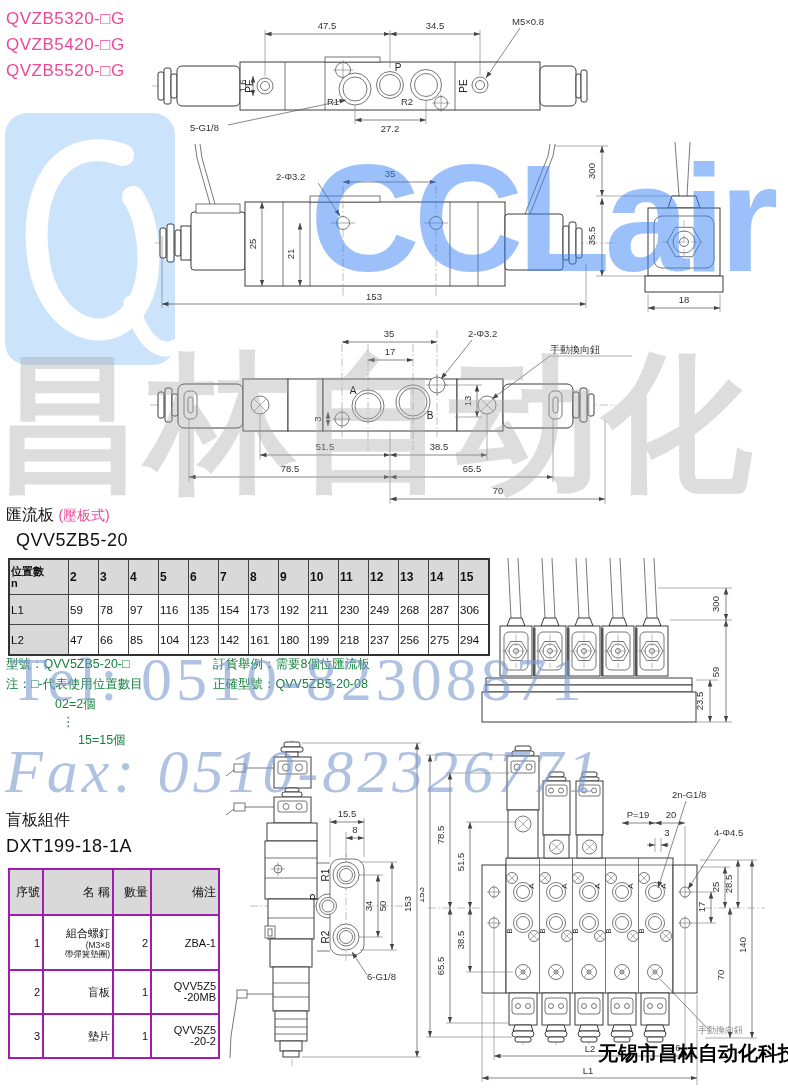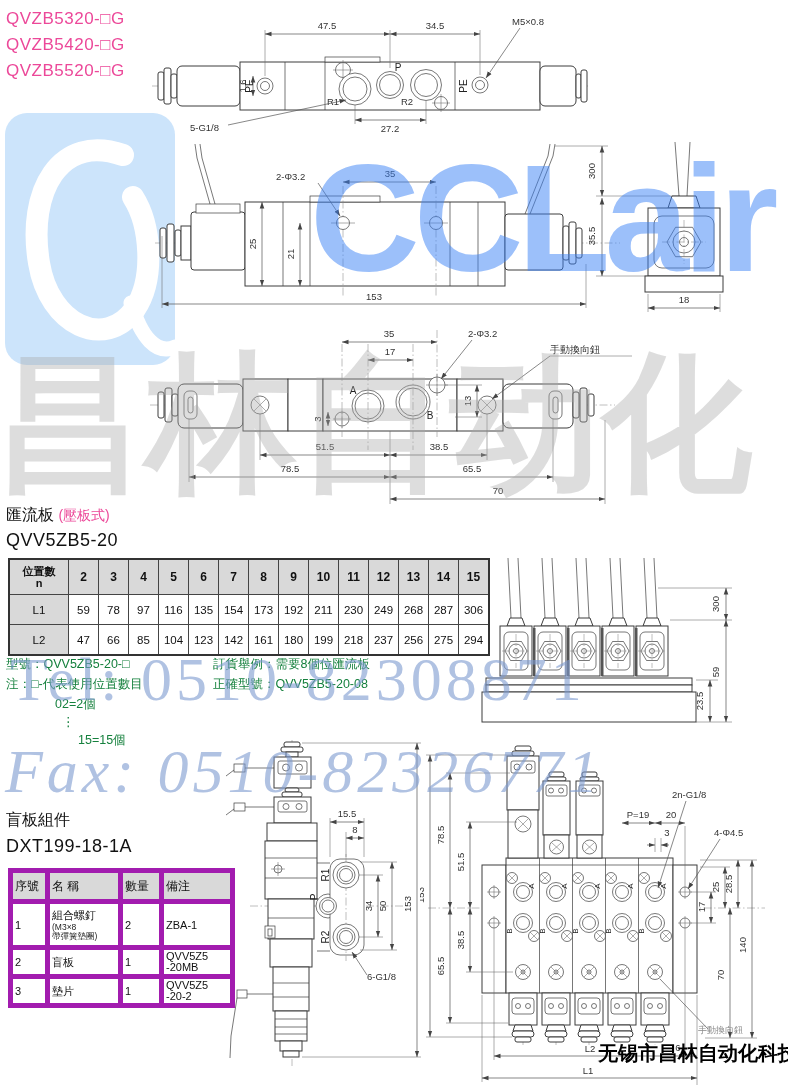--- a/index.html
+++ b/index.html
@@ -17,27 +17,27 @@
   .dt{font-size:9.5px;fill:#333;text-anchor:middle}
   .pl{font-size:10px;fill:#222;text-anchor:middle}
   .ts{font-size:9.5px;fill:#333;text-anchor:start}
   .gray{fill:#8a8a8a}
   .models div{font-size:17px;color:#ec4899;line-height:26px;letter-spacing:.5px}
   .sec-title{font-size:16px;color:#111}
   .sec-sub{font-size:14px;color:#ec4899}
   .sec-model{font-size:18px;color:#111;letter-spacing:.5px}
   table{border-collapse:collapse}
   .postab{border:2px solid #333}
-  .postab td{border:1px solid #444;text-align:center;font-size:12px;color:#111}
+  .postab td{border:1px solid #444;text-align:left;font-size:12px;color:#111}
   .postab .hd td{background:#d9d9d9;font-weight:bold;height:32px}
   .postab td.lab{background:#d9d9d9;width:56px}
   .postab .vr td{height:27px;font-size:11.5px}
   .hd .first{font-weight:normal;font-size:11px;line-height:12px}
   .btab{border:2px solid #333}
-  .btab td{border:5px solid #a21caf;text-align:left;font-size:11px;color:#111;padding:1px 2px}
+  .btab td{border:2px solid #a21caf;text-align:right;font-size:11px;color:#111;padding:10px 2px}
   .btab .hd td{background:#d9d9d9;height:24px;font-size:12px}
   .nsub{font-size:8.5px;line-height:9px;white-space:pre-line;color:#222}
   .rem{white-space:pre-line;font-size:10px;line-height:11px}
   .note{font-size:12.5px;color:#15803d;line-height:20px}
   .wm{pointer-events:none;white-space:nowrap}
 </style>
 </head>
 <body>
 
 <div class="abs wm" style="left:5px;top:113px;width:170px;height:252px;background:#cce4fb;border-radius:22px;z-index:1">
@@ -250,21 +250,21 @@
   <line class="dm" x1="290" y1="155" x2="453" y2="155" marker-start="url(#ar)" marker-end="url(#ar)"></line>
   <text class="dt" x="372" y="150">65.5</text>
   <line class="dm" x1="290" y1="177" x2="505" y2="177" marker-start="url(#ar)" marker-end="url(#ar)"></line>
   <text class="dt" x="398" y="172">70</text>
 </svg>
 
 <div class="abs" style="left:6px;top:505px;z-index:2">
   <span class="sec-title">匯流板</span>
   <span class="sec-sub">(壓板式)</span>
 </div>
-<div class="abs sec-model" style="left:6px;top:530px;z-index:2">QVV5ZB5-20</div>
+<div class="abs sec-model" style="left:16px;top:530px;z-index:2">QVV5ZB5-20</div>
 
 <table class="abs postab" style="left:8px;top:558px;z-index:2">
   <tbody>
       <tr class="hd">
     <td class="first" style="width:56px">
       <div>位置數</div>
           <div>n</div>
     </td>
     <td style="width:27px">2</td>
     <td style="width:27px">3</td>

